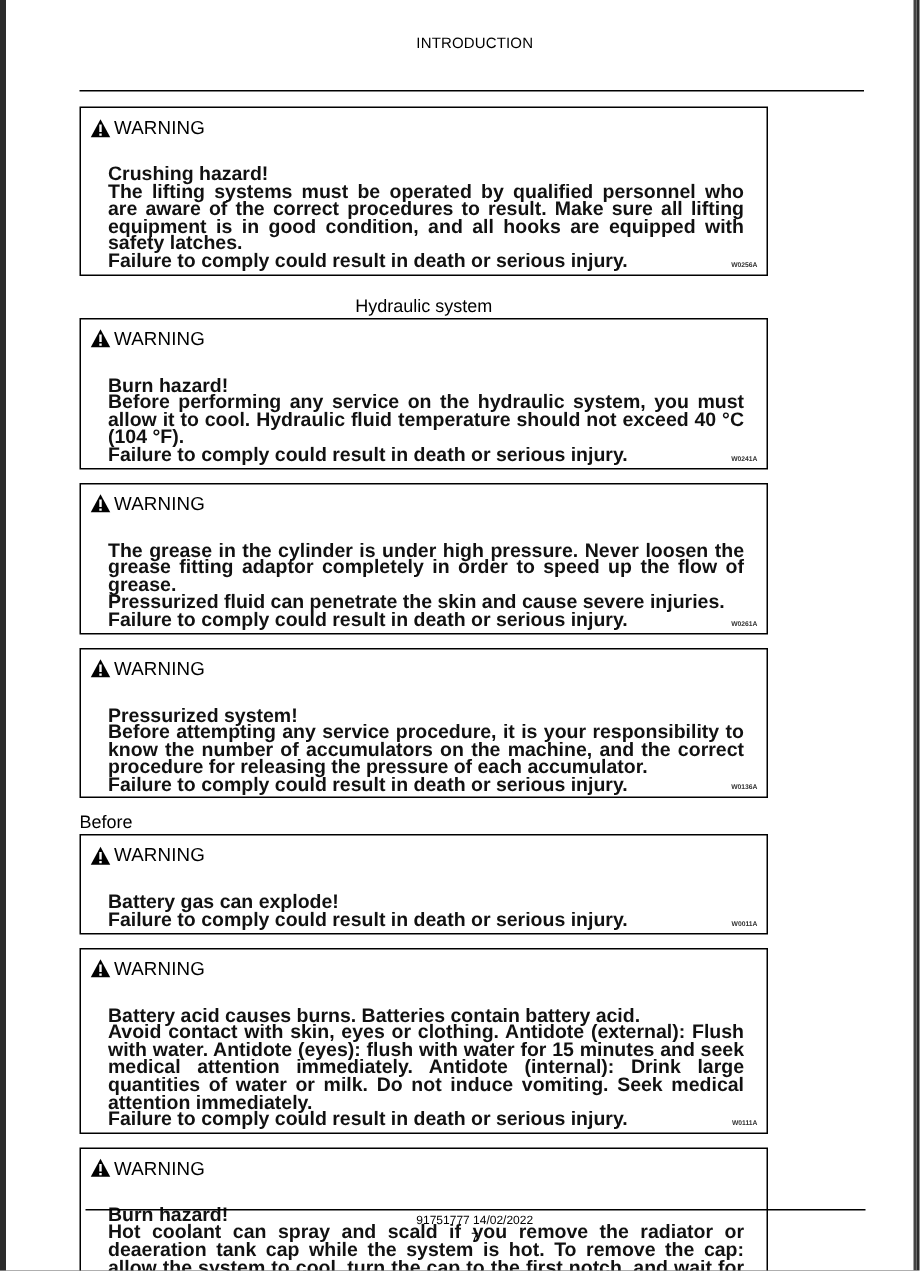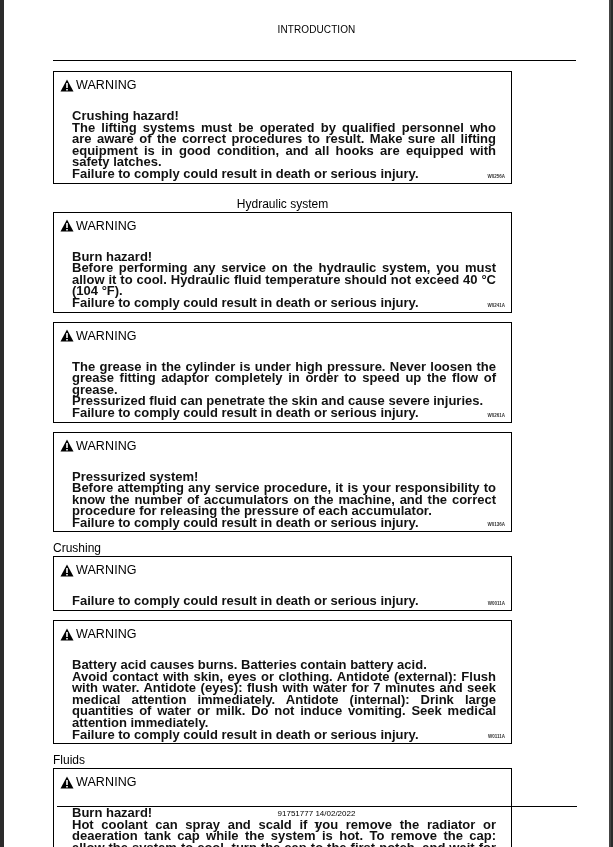--- a/index.html
+++ b/index.html
@@ -114,54 +114,54 @@
         </div>
         <div class="warn-body">
           <p>Pressurized system!</p>
           <p>Before attempting any service procedure, it is your responsibility to know the number of accumulators on the machine, and the correct procedure for releasing the pressure of each accumulator.</p>
           <p>Failure to comply could result in death or serious injury.</p>
         </div>
         <div class="warn-code">W0136A</div>
       </div>
     </div>
     <div>
-      <h2 class="section-title" style="margin-top: 2px;">Crushing</h2>
+      <h2 class="section-title" style="margin-top: 2px;">Before</h2>
       <div class="warn-box">
         <div class="warn-head">
           <svg viewBox="0 0 14 13">
             <polygon points="7,0.5 13.5,12.5 0.5,12.5" fill="#000"></polygon>
             <rect x="6.2" y="4" width="1.6" height="5" fill="#fff"></rect>
             <rect x="6.2" y="10" width="1.6" height="1.5" fill="#fff"></rect>
           </svg>
           <span>WARNING</span>
         </div>
         <div class="warn-body">
+          <p>Battery gas can explode!</p>
           <p>Failure to comply could result in death or serious injury.</p>
         </div>
         <div class="warn-code">W0011A</div>
       </div>
       <div class="warn-box">
         <div class="warn-head">
           <svg viewBox="0 0 14 13">
             <polygon points="7,0.5 13.5,12.5 0.5,12.5" fill="#000"></polygon>
             <rect x="6.2" y="4" width="1.6" height="5" fill="#fff"></rect>
             <rect x="6.2" y="10" width="1.6" height="1.5" fill="#fff"></rect>
           </svg>
           <span>WARNING</span>
         </div>
         <div class="warn-body">
           <p>Battery acid causes burns. Batteries contain battery acid.</p>
-          <p>Avoid contact with skin, eyes or clothing. Antidote (external): Flush with water. Antidote (eyes): flush with water for 7 minutes and seek medical attention immediately.  Antidote (internal):  Drink large quantities of water or milk. Do not induce vomiting. Seek medical attention immediately.</p>
+          <p>Avoid contact with skin, eyes or clothing. Antidote (external): Flush with water. Antidote (eyes): flush with water for 15 minutes and seek medical attention immediately.  Antidote (internal):  Drink large quantities of water or milk. Do not induce vomiting. Seek medical attention immediately.</p>
           <p>Failure to comply could result in death or serious injury.</p>
         </div>
         <div class="warn-code">W0111A</div>
       </div>
     </div>
     <div>
-      <h2 class="section-title" style="margin-top: 1px;">Fluids</h2>
       <div class="warn-box">
         <div class="warn-head">
           <svg viewBox="0 0 14 13">
             <polygon points="7,0.5 13.5,12.5 0.5,12.5" fill="#000"></polygon>
             <rect x="6.2" y="4" width="1.6" height="5" fill="#fff"></rect>
             <rect x="6.2" y="10" width="1.6" height="1.5" fill="#fff"></rect>
           </svg>
           <span>WARNING</span>
         </div>
         <div class="warn-body">

